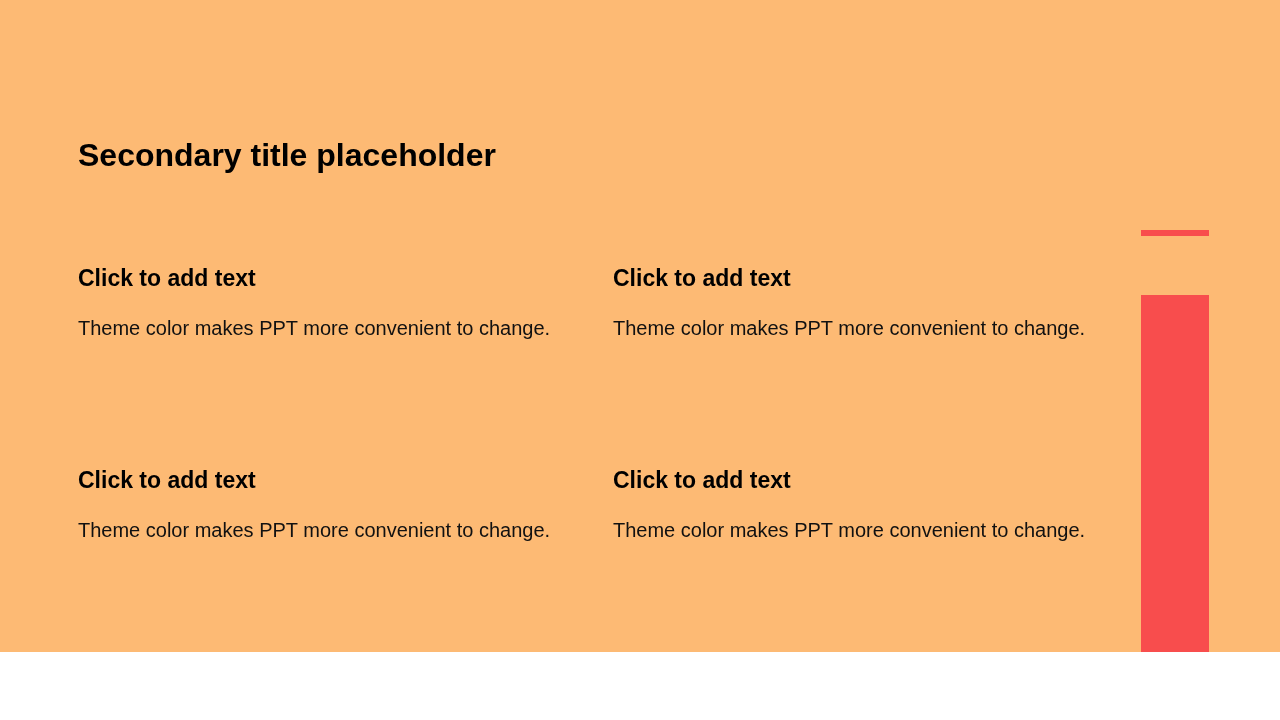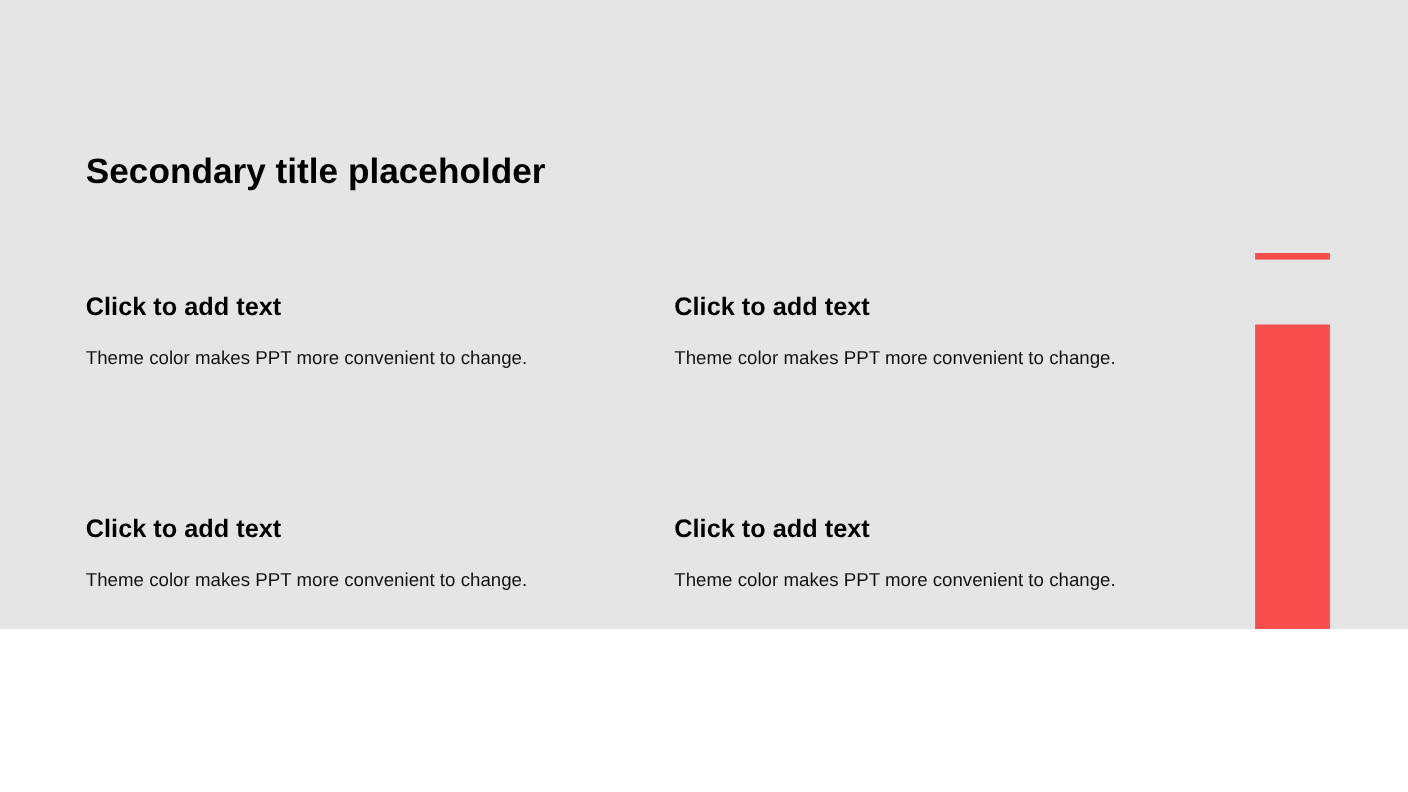--- a/index.html
+++ b/index.html
@@ -4,22 +4,22 @@
 <style>
   * { box-sizing: border-box; }
   html, body {
     margin: 0;
     padding: 0;
     background: #ffffff;
   }
   .slide {
     position: relative;
     width: 1280px;
-    height: 572px;
-    background: #e5e5e5;
+    height: 652px;
+    background: #fdba74;
     overflow: hidden;
     font-family: "Liberation Sans", sans-serif;
     text-decoration: underline;
   }
   .slide-title {
     position: absolute;
     left: 78px;
     top: 137px;
     margin: 0;
     font-size: 32px;
@@ -37,21 +37,21 @@
   .sec-4 { left: 613px; top: 467px; }
   .placeholder-heading {
     margin: 0;
     font-size: 23px;
     font-weight: bold;
     color: #000000;
     line-height: 1.15;
   }
   .placeholder-body {
     margin: 25px 0 0 0;
-    font-size: 17px;
+    font-size: 20px;
     font-weight: normal;
     color: #111111;
     line-height: 1.2;
   }
   .accent-bar-horizontal {
     position: absolute;
     left: 1141px;
     top: 230px;
     width: 68px;
     height: 6px;

